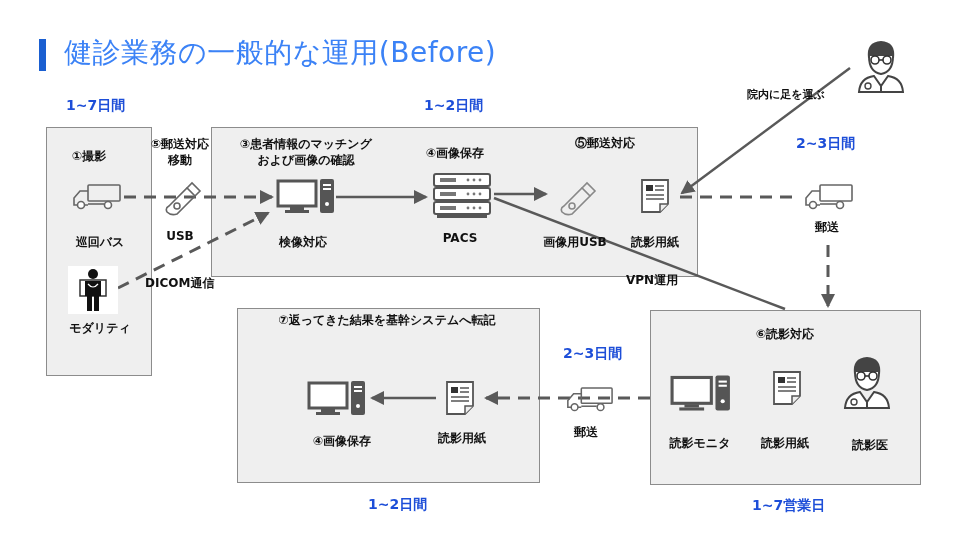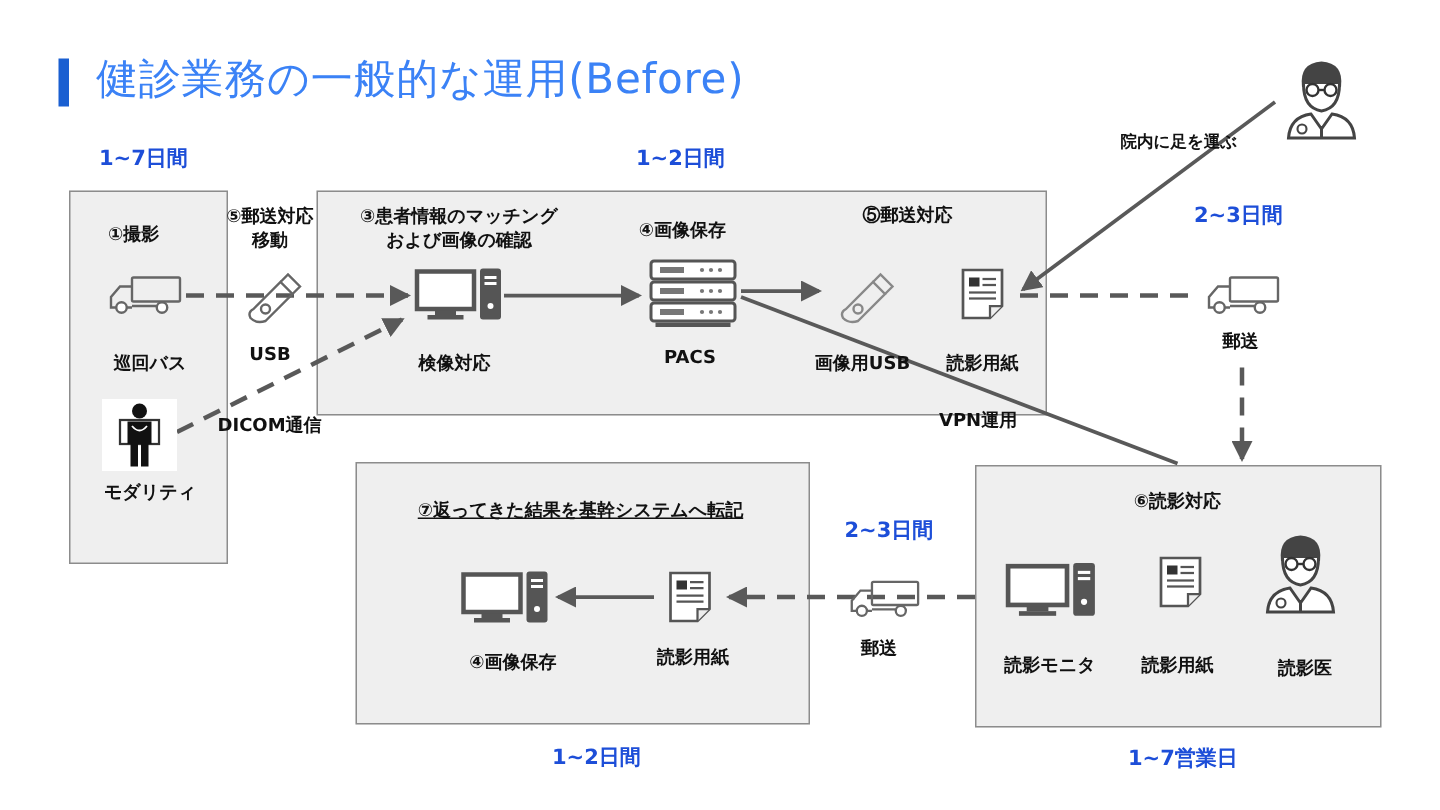--- a/index.html
+++ b/index.html
@@ -65,21 +65,21 @@
 <div class="red" style="left:752px;top:497px;">1~7営業日</div>
 
 <div class="lbl" style="left:72px;top:148px;">①撮影</div>
 <div class="lbl" style="left:150px;top:136px;width:60px;">⑤郵送対応</div>
 <div class="lbl" style="left:150px;top:152px;width:60px;">移動</div>
 <div class="lbl" style="left:226px;top:136px;width:160px;">③患者情報のマッチング</div>
 <div class="lbl" style="left:226px;top:152px;width:160px;">および画像の確認</div>
 <div class="lbl" style="left:410px;top:145px;width:90px;">④画像保存</div>
 <div class="lbl" style="left:560px;top:135px;width:90px;font-family:Liberation Serif, serif;">⑤郵送対応</div>
 <div class="lbl" style="left:740px;top:326px;width:90px;">⑥読影対応</div>
-<div class="lbl" style="left:262px;top:332px;width:250px;text-decoration:underline;">⑦返ってきた結果を基幹システムへ転記</div>
+<div class="lbl" style="left:262px;top:312px;width:250px;">⑦返ってきた結果を基幹システムへ転記</div>
 
 <div class="lbl" style="left:55px;top:234px;width:90px;">巡回バス</div>
 <div class="lbl" style="left:55px;top:320px;width:90px;">モダリティ</div>
 <div class="lbl" style="left:150px;top:229px;width:60px;">USB</div>
 <div class="lbl" style="left:258px;top:234px;width:90px;">検像対応</div>
 <div class="lbl" style="left:415px;top:231px;width:90px;">PACS</div>
 <div class="lbl" style="left:530px;top:234px;width:90px;">画像用USB</div>
 <div class="lbl" style="left:610px;top:234px;width:90px;">読影用紙</div>
 <div class="lbl" style="left:655px;top:435px;width:90px;">読影モニタ</div>
 <div class="lbl" style="left:740px;top:435px;width:90px;">読影用紙</div>

